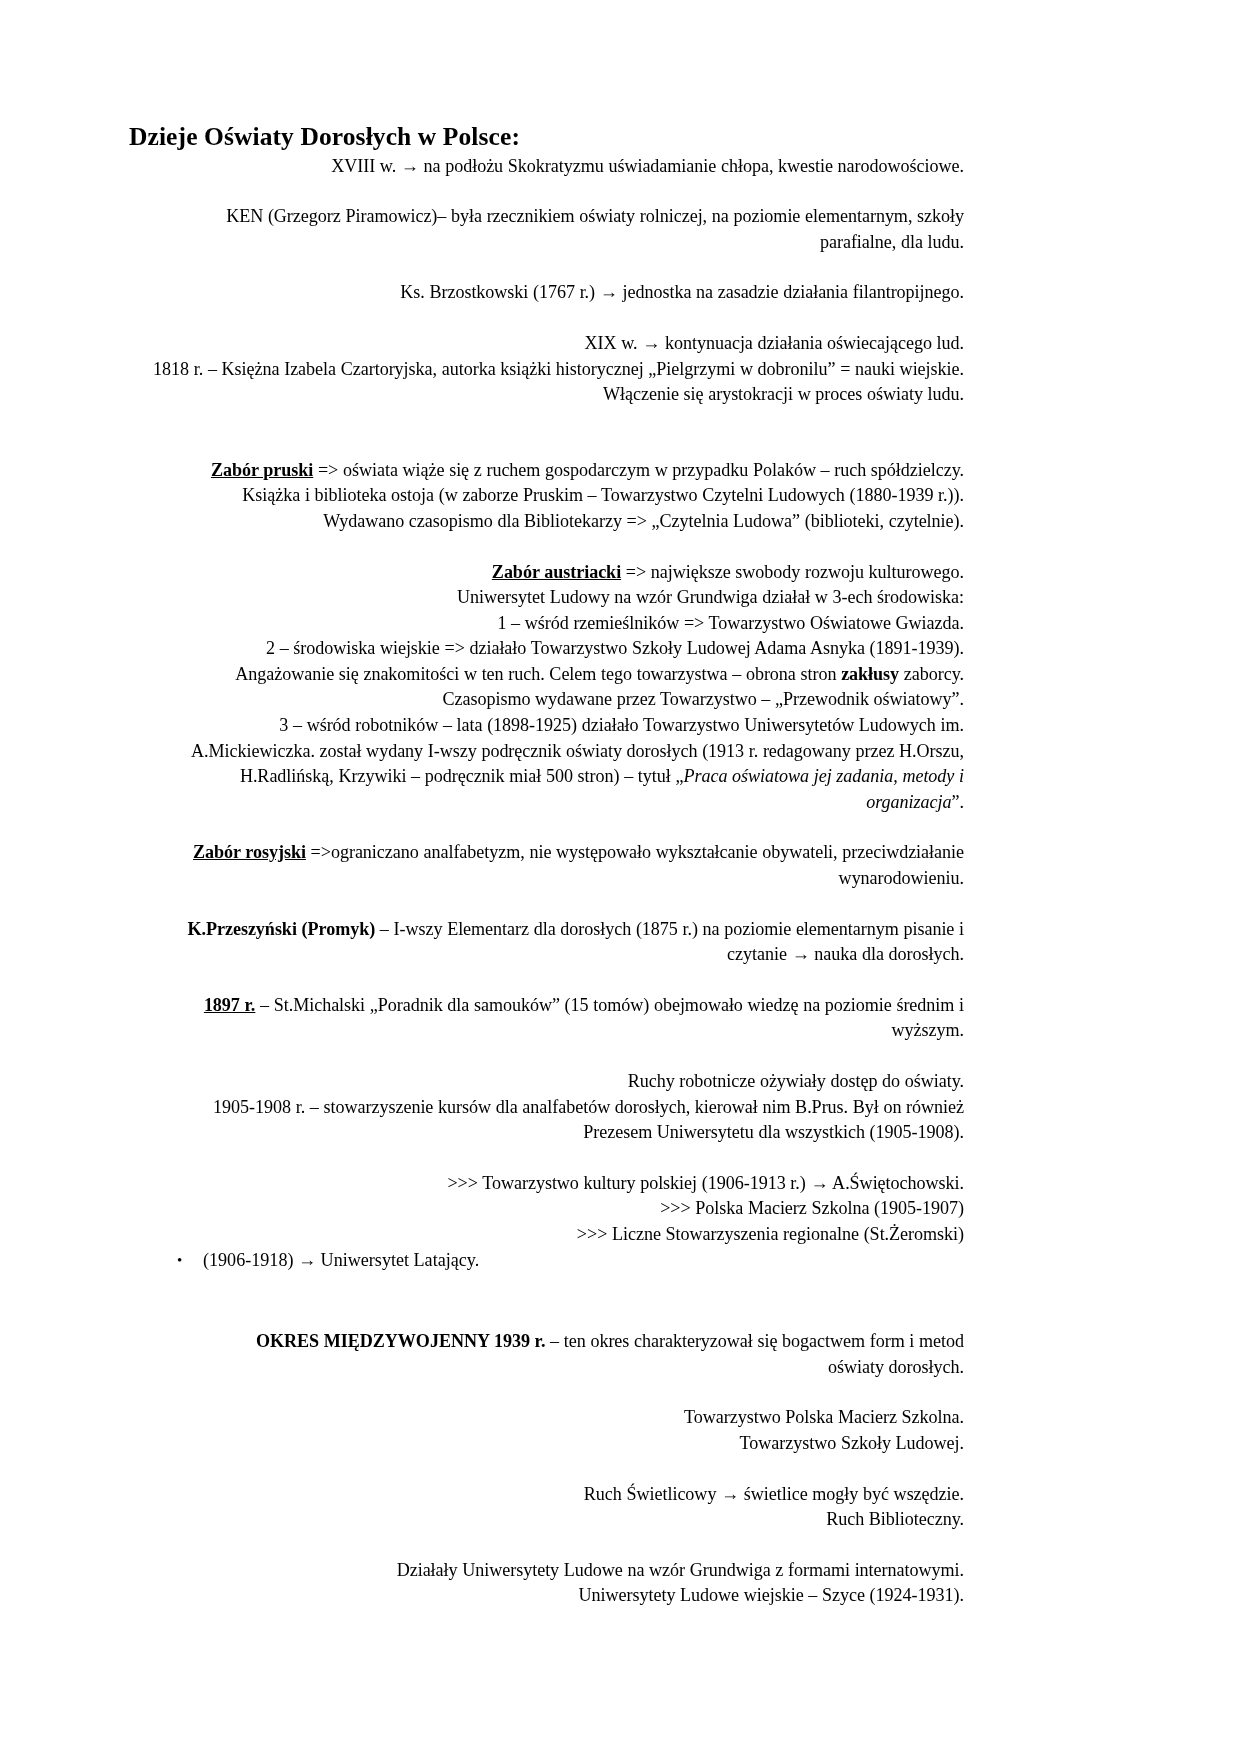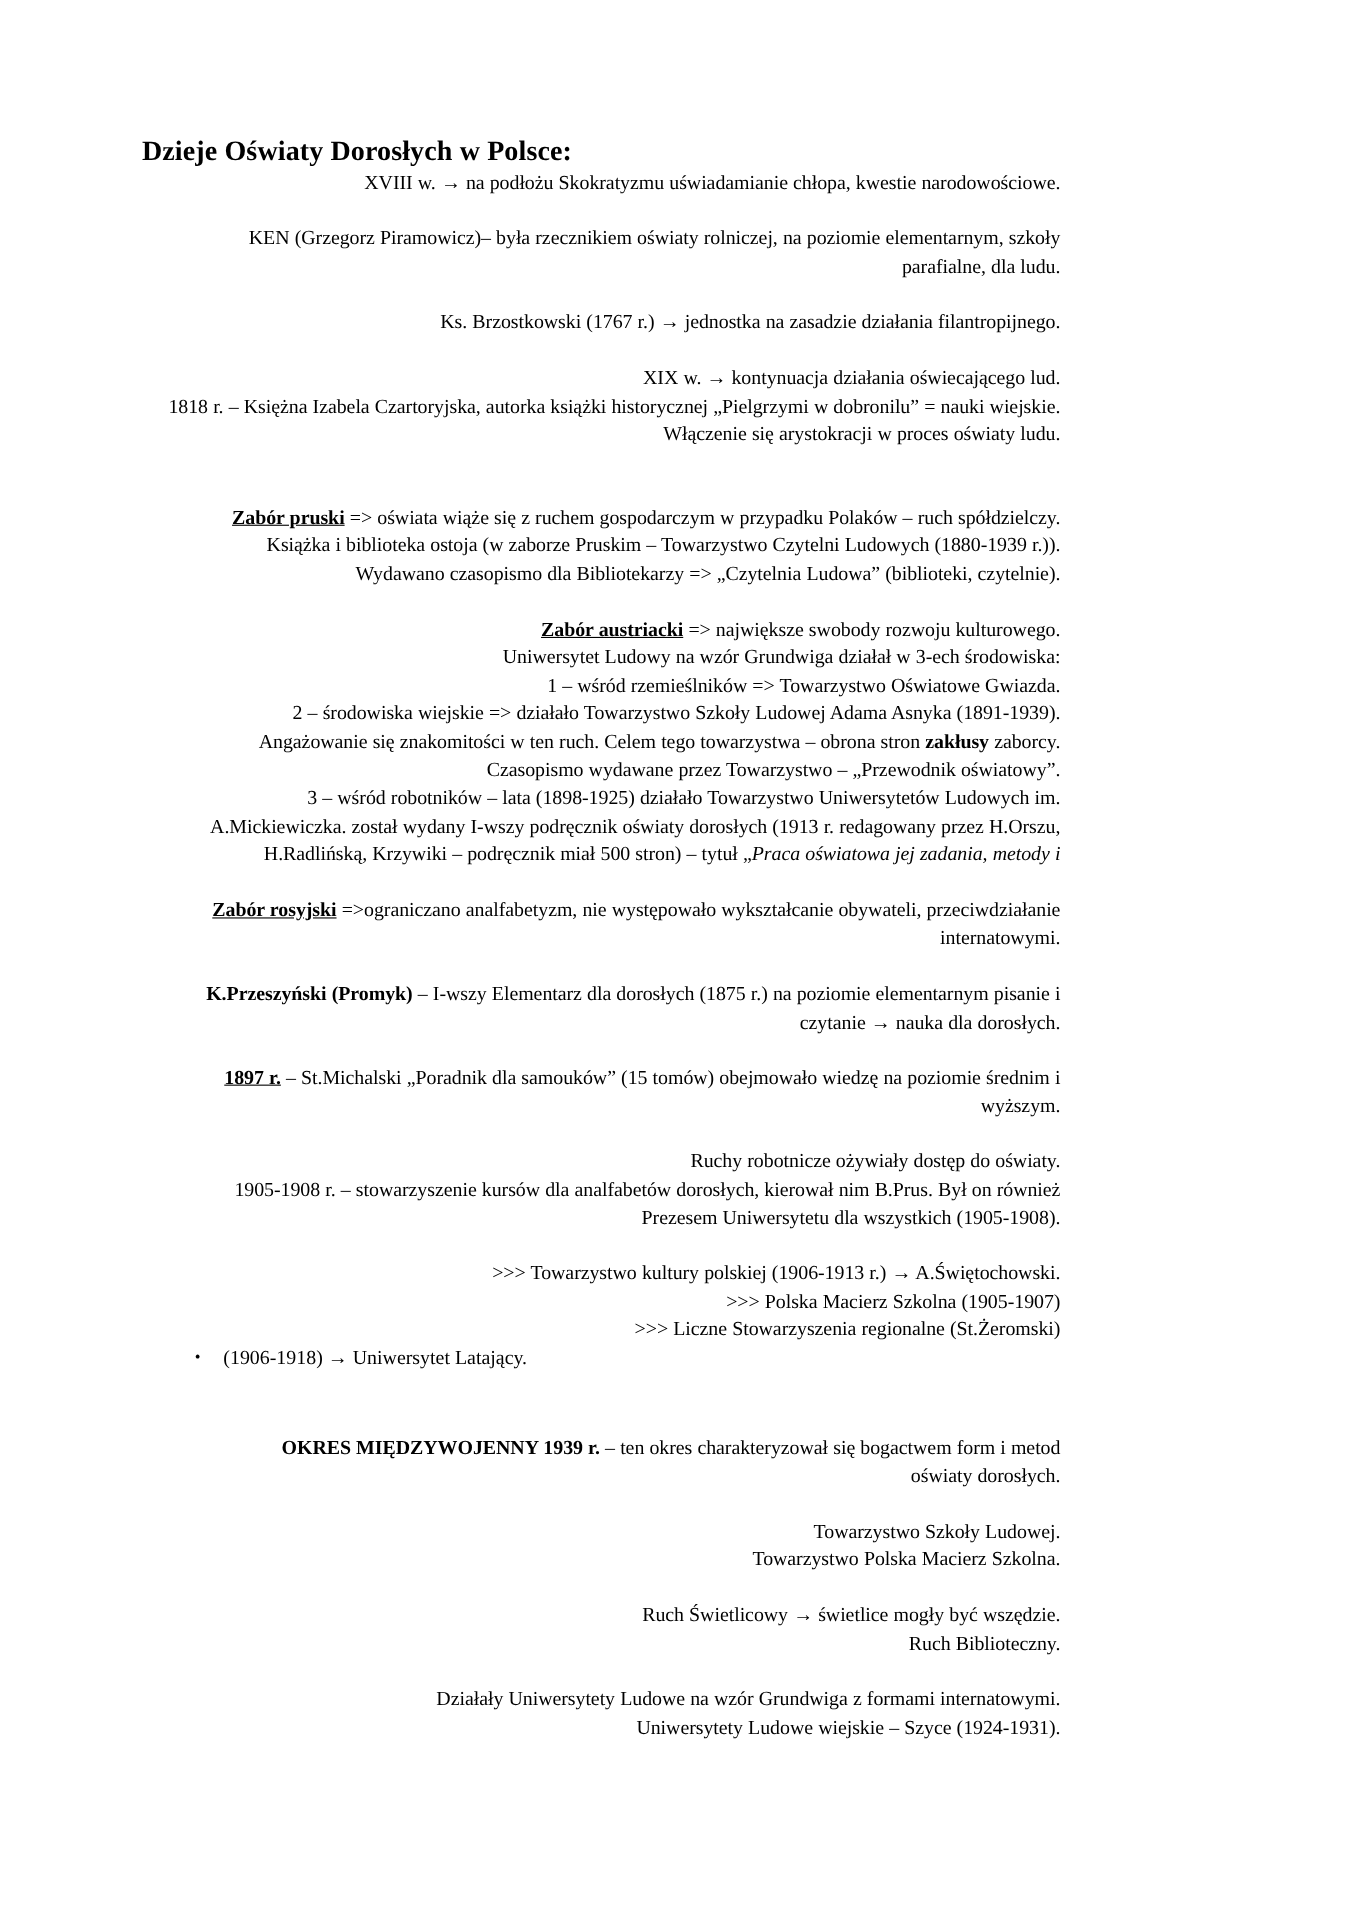--- a/index.html
+++ b/index.html
@@ -108,25 +108,26 @@
 
     <p class="para"><span class="bu">Zabór austriacki</span><span> =&gt; największe swobody rozwoju kulturowego.</span></p>
     <p class="para ind1">Uniwersytet Ludowy na wzór Grundwiga działał w 3-ech środowiska:</p>
     <p class="para ind2">1 – wśród rzemieślników =&gt; Towarzystwo Oświatowe Gwiazda.</p>
     <p class="para ind2">2 – środowiska wiejskie =&gt; działało Towarzystwo Szkoły Ludowej Adama Asnyka (1891-1939).</p>
     <p class="para"><span>Angażowanie się znakomitości w ten ruch. Celem tego towarzystwa – obrona stron </span><span class="b">zakłusy</span><span> zaborcy.</span></p>
     <p class="para">Czasopismo wydawane przez Towarzystwo – „Przewodnik oświatowy”.</p>
     <p class="para ind3">3 – wśród robotników – lata (1898-1925) działało Towarzystwo Uniwersytetów Ludowych im.</p>
     <p class="para">A.Mickiewiczka. został wydany I-wszy podręcznik oświaty dorosłych (1913 r. redagowany przez H.Orszu,</p>
     <p class="para"><span>H.Radlińską, Krzywiki – podręcznik miał 500 stron) – tytuł „</span><span class="it">Praca oświatowa jej zadania, metody i</span></p>
+    <p class="para"><span class="it">organizacja</span><span>”.</span></p>
 
     <div class="gap"></div>
 
     <p class="para"><span class="bu">Zabór rosyjski</span><span> =&gt;ograniczano analfabetyzm, nie występowało wykształcanie obywateli, przeciwdziałanie</span></p>
-    <p class="para">internatowymi.</p>
+    <p class="para">wynarodowieniu.</p>
 
     <div class="gap"></div>
 
     <p class="para"><span class="b">K.Przeszyński (Promyk)</span><span> – I-wszy Elementarz dla dorosłych (1875 r.) na poziomie elementarnym pisanie i</span></p>
     <p class="para">czytanie → nauka dla dorosłych.</p>
 
     <div class="gap"></div>
 
     <p class="para"><span class="bu">1897 r.</span><span> – St.Michalski „Poradnik dla samouków” (15 tomów) obejmowało wiedzę na poziomie średnim i</span></p>
     <p class="para">wyższym.</p>
@@ -147,22 +148,22 @@
       <span class="bullet-text">(1906-1918) → Uniwersytet Latający.</span>
     </div>
 
     <div class="gap-lg"></div>
 
     <p class="para"><span class="b">OKRES MIĘDZYWOJENNY 1939 r.</span><span> – ten okres charakteryzował się bogactwem form i metod</span></p>
     <p class="para">oświaty dorosłych.</p>
 
     <div class="gap"></div>
 
+    <p class="para">Towarzystwo Polska Macierz Szkolna.</p>
     <p class="para">Towarzystwo Szkoły Ludowej.</p>
-    <p class="para">Towarzystwo Polska Macierz Szkolna.</p>
 
     <div class="gap"></div>
 
     <p class="para">Ruch Świetlicowy → świetlice mogły być wszędzie.</p>
     <p class="para">Ruch Biblioteczny.</p>
 
     <div class="gap"></div>
 
     <p class="para">Działały Uniwersytety Ludowe na wzór Grundwiga z formami internatowymi.</p>
     <p class="para">Uniwersytety Ludowe wiejskie – Szyce (1924-1931).</p>

